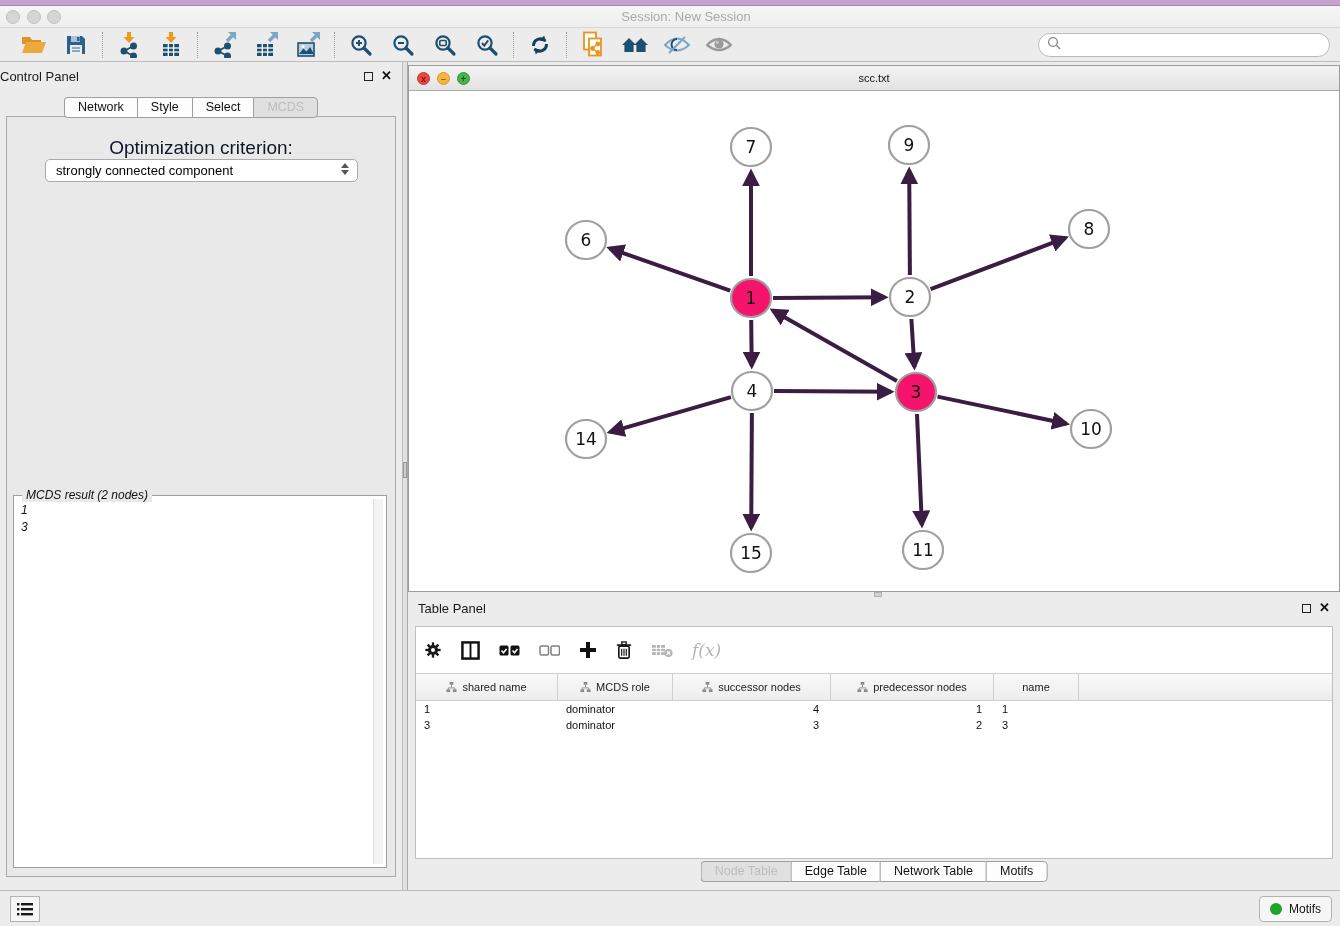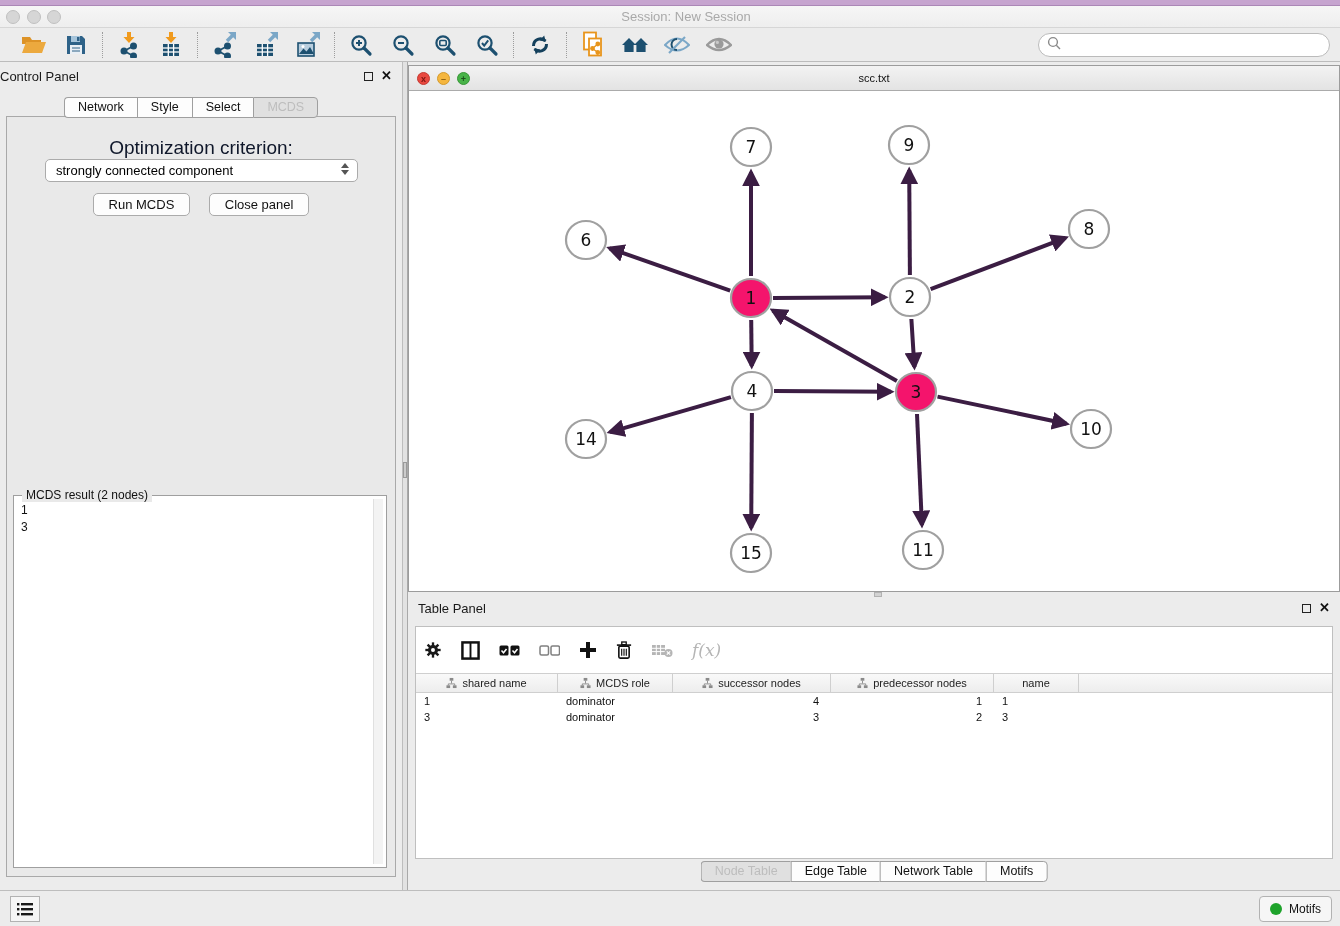--- a/index.html
+++ b/index.html
@@ -38,21 +38,21 @@
   .tab.muted { background:#e0e0e0; color:#bdbdbd; }
   .cp-content { position:absolute; top:54px; left:6px; right:6px; bottom:13px; border:1px solid #a9a9a9; background:#e9e9e9; }
   .opt-label { margin-top:20px; text-align:center; font-size:19px; color:#0f172a; }
   .opt-select { position:absolute; top:42px; left:38px; right:37px; height:23px; background:#fff; border:1px solid #ababab; border-radius:5px; font-size:13px; line-height:21px; padding-left:10px; cursor:pointer; }
   .stepper { position:absolute; right:8px; top:3px; display:flex; flex-direction:column; gap:2px; }
   .stepper i { width:0; height:0; border-left:4px solid transparent; border-right:4px solid transparent; display:block; }
   .step-up { border-bottom:5px solid #555; }
   .step-dn { border-top:5px solid #555; }
   .btn-row { position:absolute; top:76px; left:0; right:0; text-align:center; }
   .btn { display:inline-block; margin:0 7px; padding:3px 15px; background:#fdfdfd; border:1px solid #ababab; border-radius:5px; font-size:13px; color:#111; cursor:pointer; }
-  .result-group { position:absolute; left:6px; right:8px; top:378px; bottom:8px; border:1px solid #9f9f9f; background:#fff; }
+  .result-group { position:absolute; left:6px; right:8px; top:378px; bottom:8px; border:1px solid #9f9f9f; background:#fff;font-style:italic; }
   .result-legend { position:absolute; top:-8px; left:8px; background:#e9e9e9; padding:0 4px; font-size:12px; color:#111; }
   .result-text { position:absolute; inset:3px 14px 3px 3px; font-size:12px; line-height:17px; padding:3px 4px; white-space:pre-line; color:#111; }
   .result-scroll { position:absolute; right:3px; top:3px; bottom:3px; width:10px; background:#f3f3f3; border-left:1px solid #e0e0e0; cursor:pointer; }
 
   
   .v-splitter { position:absolute; left:402px; top:0; width:6px; height:100%; background:#e2e2e2; border-left:1px solid #bdbdbd; border-right:1px solid #a9a9a9; cursor:col-resize; }
   .v-handle { position:absolute; top:400px; left:0; width:100%; height:16px; background:#cccccc; border:1px solid #9a9a9a; }
 
   
   .right-col { position:absolute; left:408px; right:0; top:0; bottom:0; }
@@ -69,21 +69,21 @@
   .h-splitter { position:absolute; top:530px; left:0; right:0; height:5px; cursor:row-resize; }
   .h-handle { position:absolute; left:50%; top:0; width:8px; height:5px; background:#d2d2d2; border:1px solid #b2b2b2; }
 
   
   .table-panel { position:absolute; top:535px; left:0; right:0; bottom:0; background:#ececec; }
   .tp-header { position:relative; height:24px; line-height:24px; padding-left:10px; font-size:13px; color:#1a1a1a; }
   .tp-content { position:absolute; top:29px; left:7px; width:918px; height:233px; background:#fff; border:1px solid #bfbfbf; }
   .tp-toolbar { display:flex; align-items:center; gap:19px; height:46px; padding-left:8px; }
   .tp-icon { display:flex; align-items:center; justify-content:center; cursor:pointer; }
   .fx-label { font-family:"DejaVu Serif", serif; font-style:italic; font-size:17px; color:#b5b5b5; }
-  .tr-head { display:flex; height:20px; background:linear-gradient(#f9f9f9,#ededed); border-top:1px solid #cfcfcf; border-bottom:1px solid #cfcfcf; }
+  .tr-head { display:flex; height:28px; background:linear-gradient(#f9f9f9,#ededed); border-top:1px solid #cfcfcf; border-bottom:1px solid #cfcfcf; }
   .th { display:flex; align-items:center; justify-content:center; gap:5px; font-size:11px; color:#222; border-right:1px solid #cfcfcf; cursor:pointer; }
   .c1{width:142px;} .c2{width:115px;} .c3{width:158px;} .c4{width:163px;} .c5{width:85px;}
   .tr { display:flex; height:16px; align-items:center; font-size:11px; color:#111; cursor:pointer; }
   .td { padding:0 8px; }
   .td.ral { text-align:right; }
   .td.c3, .td.c4 { padding-right:12px; }
   .tp-tabs { position:absolute; bottom:8px; left:50%; transform:translateX(-50%); display:flex; }
 
   
   .statusbar { position:absolute; bottom:0; left:0; right:0; height:36px; background:#ececec; border-top:1px solid #bdbdbd; }
@@ -296,24 +296,20 @@
       </div>
       <div class="cp-content">
         <div class="opt-label">Optimization criterion:</div>
         <div class="opt-select">
           <span>strongly connected component</span>
           <span class="stepper">
               <i class="step-up"></i>
               <i class="step-dn"></i>
             </span>
         </div>
-        <div class="btn-row">
-          <span class="btn">Run MCDS</span>
-          <span class="btn">Close panel</span>
-        </div>
         <div class="result-group">
           <span class="result-legend">MCDS result (2 nodes)</span>
           <div class="result-text">1
 3</div>
           <div class="result-scroll"></div>
         </div>
       </div>
     </div>
 
     <div class="v-splitter">

